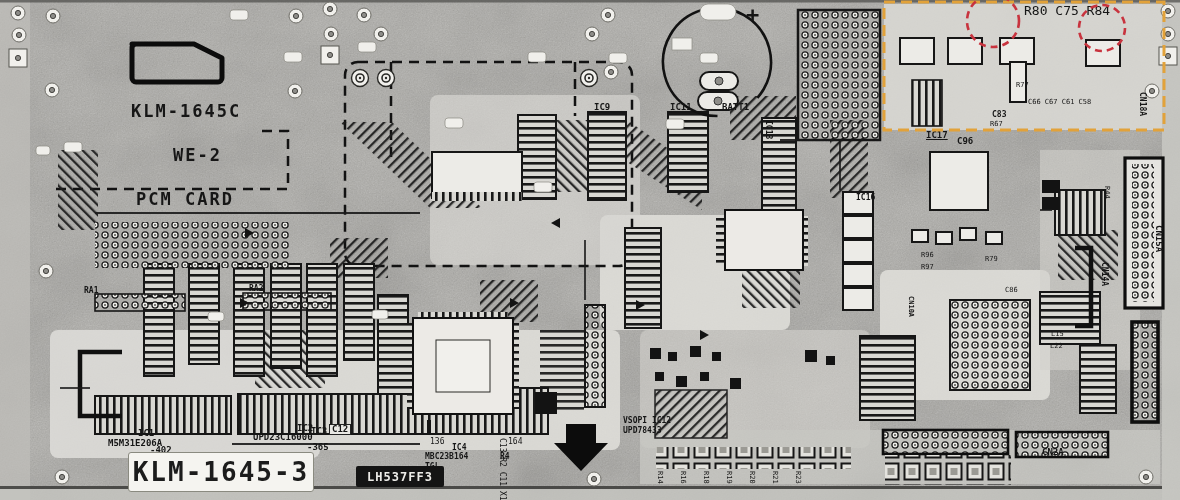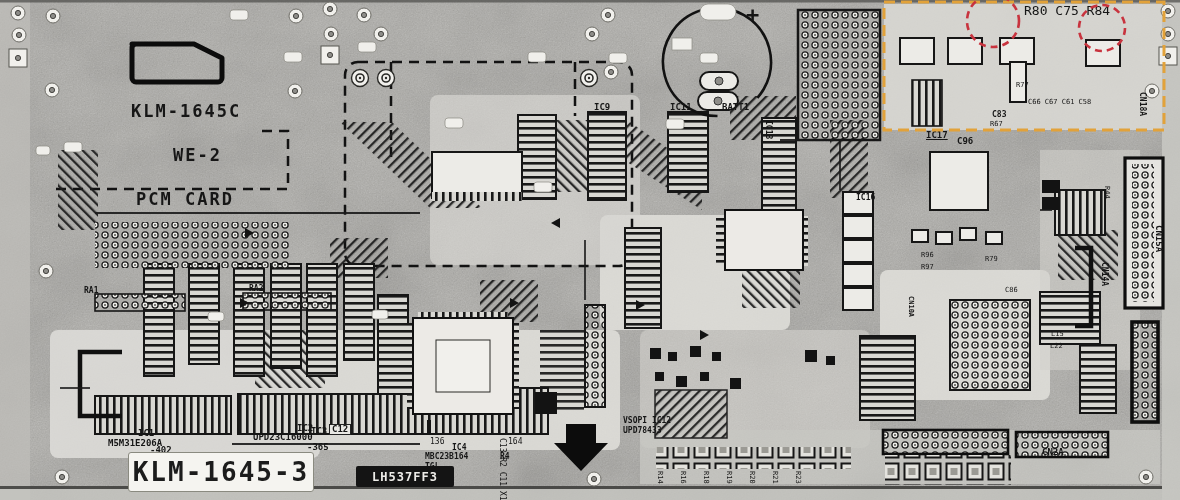--- a/index.html
+++ b/index.html
@@ -8,21 +8,21 @@
   .stage svg.art{position:absolute;left:0;top:0;z-index:0;}
   .labels{position:absolute;inset:0;z-index:2;pointer-events:none;}
   .annot{position:absolute;left:0;top:0;z-index:3;pointer-events:none;}
   .lbl{position:absolute;color:#161616;white-space:nowrap;line-height:1;font-weight:700;}
   .th{font-weight:400;}
   .v{transform:rotate(90deg);transform-origin:top left;}
   .idbox{position:absolute;left:128px;top:452px;width:184px;height:38px;
          background:#f5f4f0;border:1px solid #8a8a80;border-radius:3px;
          display:flex;align-items:center;justify-content:center;
          font-size:26px;font-weight:700;letter-spacing:2px;color:#1c1c1c;}
-  .stick{position:absolute;left:356px;top:466px;width:98px;height:21px;
+  .stick{position:absolute;left:356px;top:466px;width:88px;height:21px;
          background:#141414;color:#edece8;font-size:12px;font-weight:700;
          display:flex;align-items:center;justify-content:center;letter-spacing:1px;border-radius:2px;}
   .boxed{border:1px solid #222;background:#e9e8e4;padding:0 2px;}
   
   .wht{fill:#ecebe7;stroke:#161616;stroke-width:2;}
   .dash{fill:none;stroke:#121212;stroke-width:2.5;stroke-dasharray:10 7;}
   .bus{fill:none;stroke:#1a1a1a;stroke-width:1.8;opacity:.9;}
   .brk{fill:none;stroke:#101010;stroke-width:4.5;}
   .blk{fill:#131313;}
   .padr{fill:#f0efeb;stroke:#8b8a82;stroke-width:.7;}

